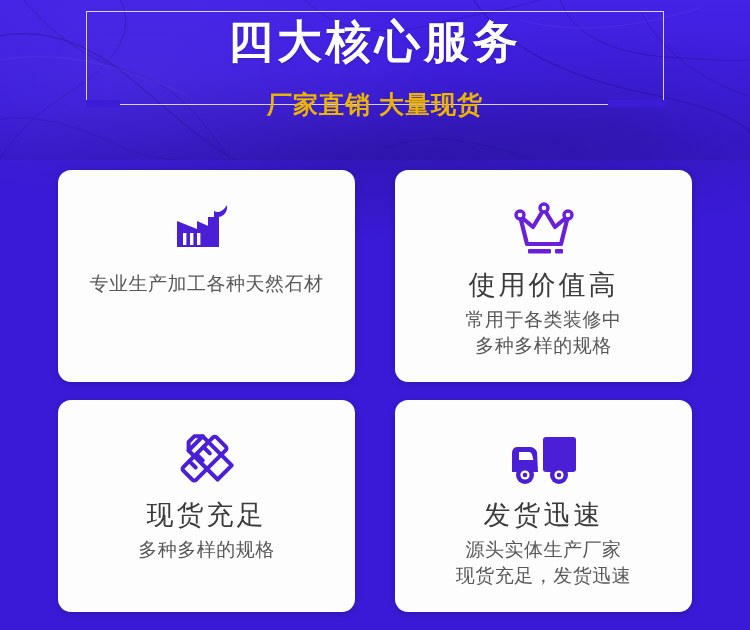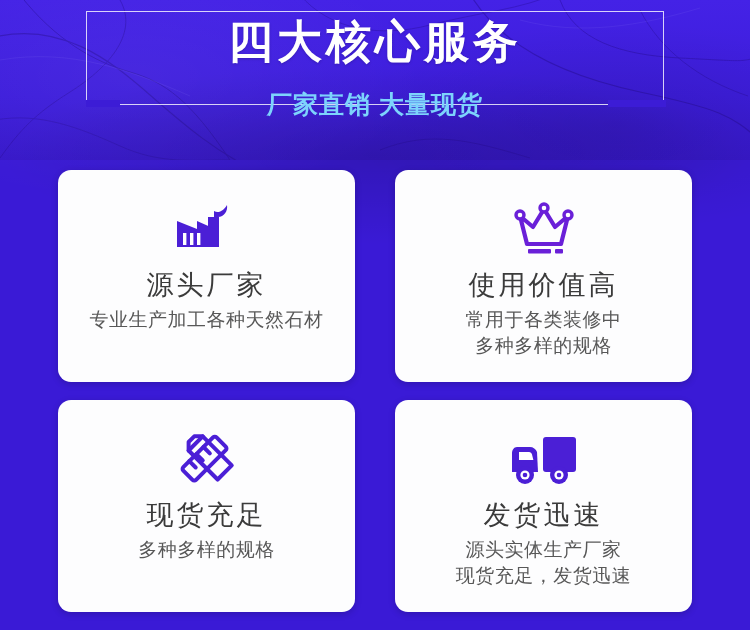--- a/index.html
+++ b/index.html
@@ -89,21 +89,21 @@
     line-height: 1;
     font-weight: 700;
     text-shadow: 0 1px 3px rgba(0,0,0,0.18);
   }
   .subtitle {
     position: absolute;
     left: 0;
     top: 92px;
     width: 750px;
     text-align: center;
-    color: #7dd3fc;
+    color: #eab308;
     font-size: 25px;
     font-weight: bold;
     letter-spacing: 1px;
     line-height: 1;
   }
 
   
   .grid {
     position: absolute;
     left: 58px;
@@ -202,21 +202,20 @@
             <path d="M33 46 L33 16 L39 16 L39 10 C 44 13, 49 9, 52 4 C 53 10, 49 16, 43 16 L44 16 L44 46 Z"></path>
             <path d="M2 46 L2 20 L22 28 L22 20 L40 28 L40 46 Z"></path>
           </g>
           <g fill="#ffffff">
             <rect x="8" y="32" width="3.4" height="12"></rect>
             <rect x="15" y="32" width="3.4" height="12"></rect>
             <rect x="22" y="32" width="3.4" height="12"></rect>
           </g>
         </svg>
       </div>
-      <div class="card-title">源头厂家</div>
       <div class="card-desc">
         <div>专业生产加工各种天然石材</div>
       </div>
     </div>
 
     <div class="card">
       <div class="card-icon">
         <svg width="66" height="56" viewBox="0 0 66 56">
           <g fill="none" stroke="#6a20d8" stroke-width="4.2" stroke-linejoin="round" stroke-linecap="round">
             <path d="M9 15 L16 43 L50 43 L57 15 L44 26 L33 8 L22 26 Z"></path>

